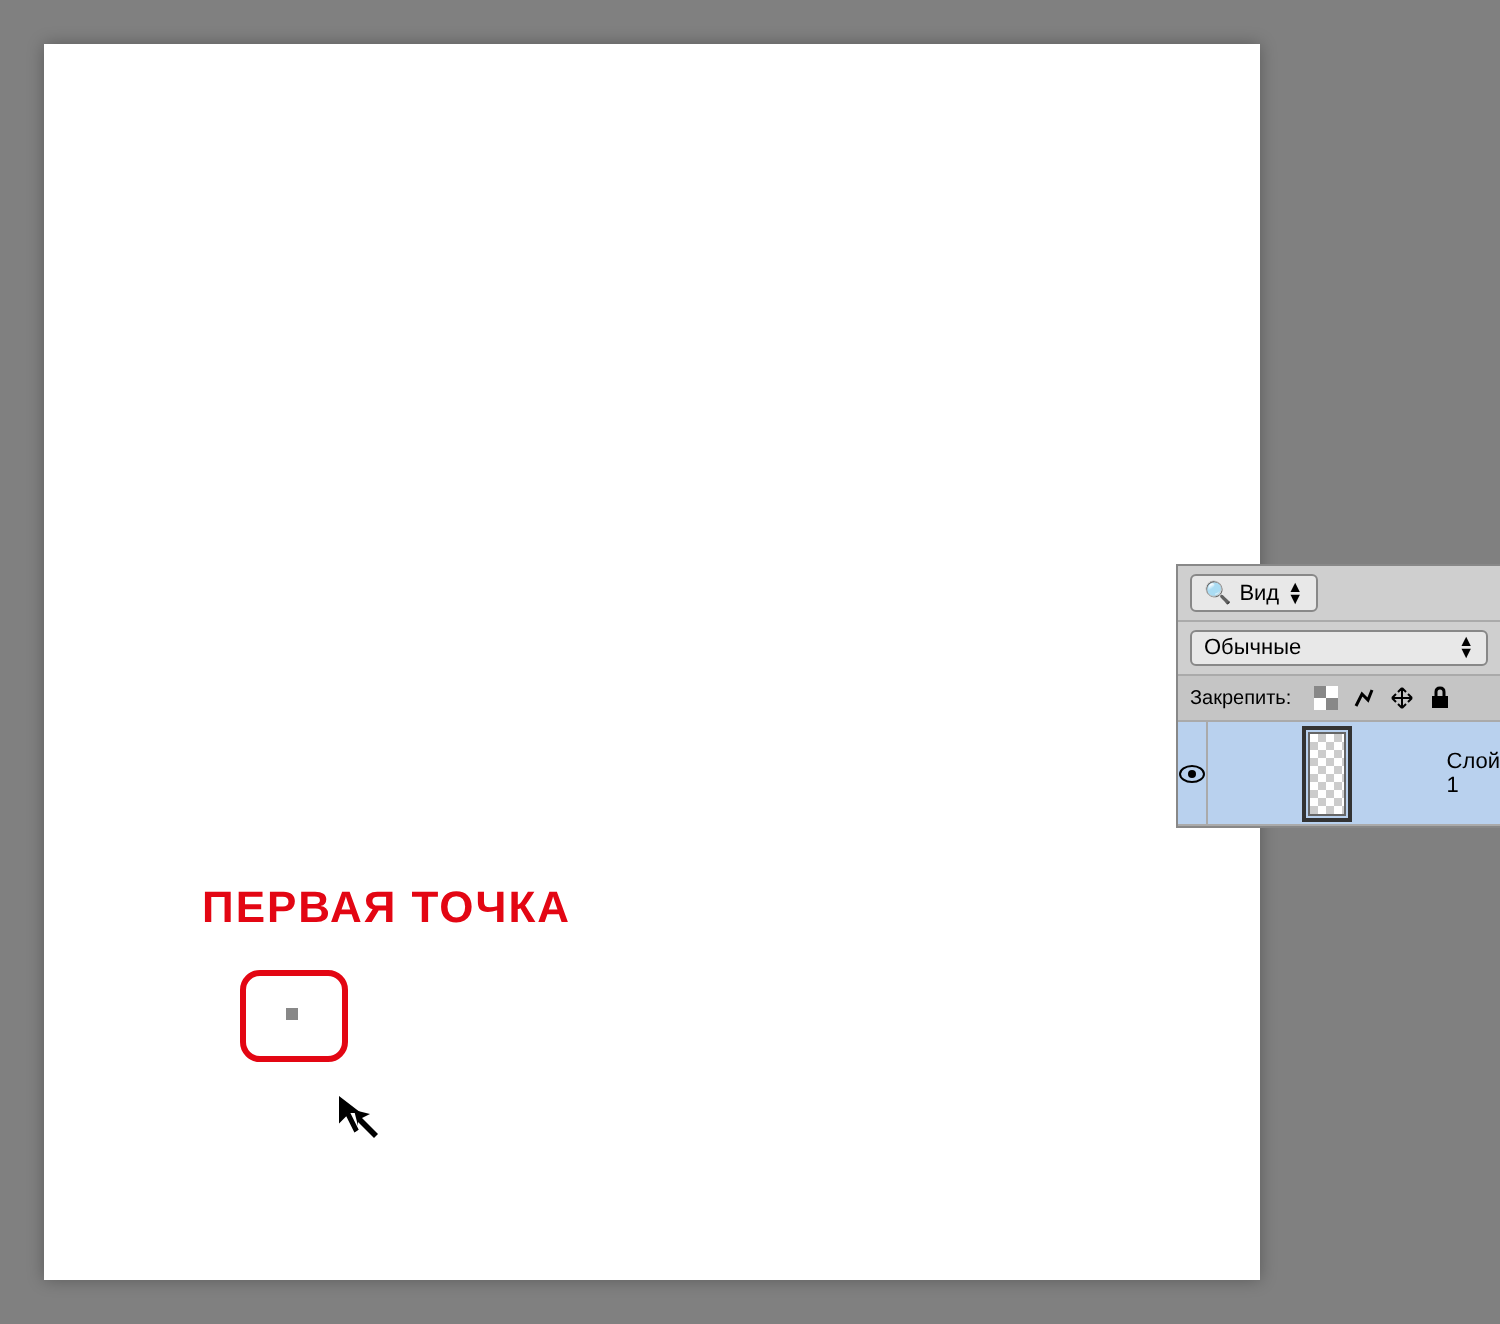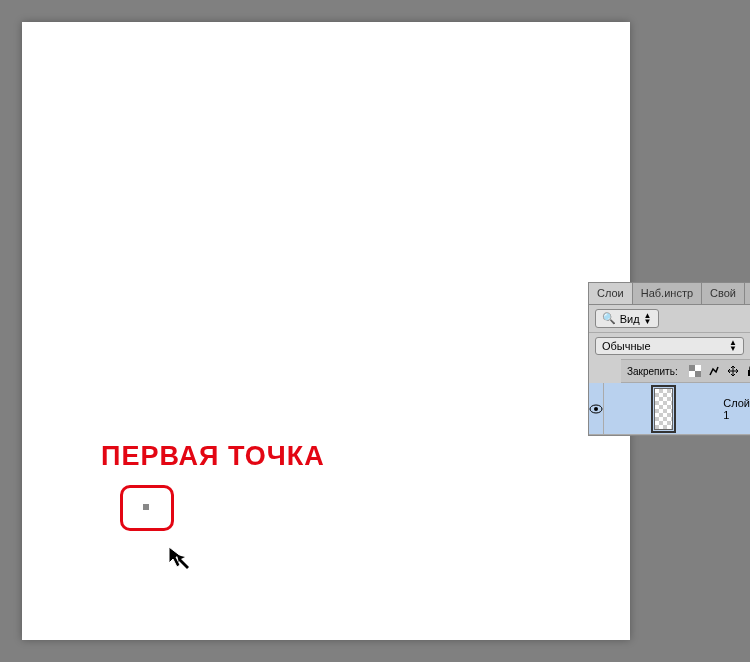--- a/index.html
+++ b/index.html
@@ -20,21 +20,21 @@
       height: 618px;
       background: #fff;
       box-shadow: 0 0 8px rgba(0,0,0,0.3);
     }
     .annotation-text {
       position: absolute;
       left: 101px;
       top: 441px;
       color: #e30613;
       font-weight: bold;
-      font-size: 27px;
+      font-size: 22px;
       font-family: Arial, sans-serif;
       text-shadow: 
         -1px -1px 0 #fff, 1px -1px 0 #fff,
         -1px 1px 0 #fff, 1px 1px 0 #fff,
         0 -1px 0 #fff, 0 1px 0 #fff,
         -1px 0 0 #fff, 1px 0 0 #fff;
       letter-spacing: 1px;
     }
     .highlight-box {
       position: absolute;
@@ -126,21 +126,20 @@
     }
     .lock-row {
       display: flex;
       align-items: center;
       padding: 4px 6px;
       gap: 10px;
       border-top: 1px solid #aaa;
       border-bottom: 1px solid #aaa;
       background: #c5c5c5;
       font-size: 10px;
-      margin-left: 32px;
     }
     .lock-icons {
       display: flex;
       gap: 5px;
     }
     .lock-icon {
       width: 14px;
       height: 14px;
       display: flex;
       align-items: center;
@@ -208,25 +207,20 @@
 <div class="anchor-point"></div>
 
 <div class="pen-cursor">
   <svg viewBox="0 0 28 28">
     <path d="M 4 2 L 4 18 L 8 14 L 12 22 L 15 20 L 11 12 L 17 12 Z" fill="#000" stroke="#fff" stroke-width="1"></path>
     <path d="M 14 16 L 22 24 L 24 22 L 16 14 L 20 12 L 12 10 L 14 18 Z" fill="#000"></path>
   </svg>
 </div>
 
 <div class="layers-panel">
-  <div class="panel-tabs">
-    <div class="panel-tab active">Слои</div>
-    <div class="panel-tab">Наб.инстр</div>
-    <div class="panel-tab">Свой</div>
-  </div>
 
   <div class="panel-row">
     <div class="dropdown">
       <span class="search-icon">🔍</span>
       <span>Вид</span>
       <span class="arrows">
           <span>▲</span>
           <span>▼</span>
         </span>
     </div>

